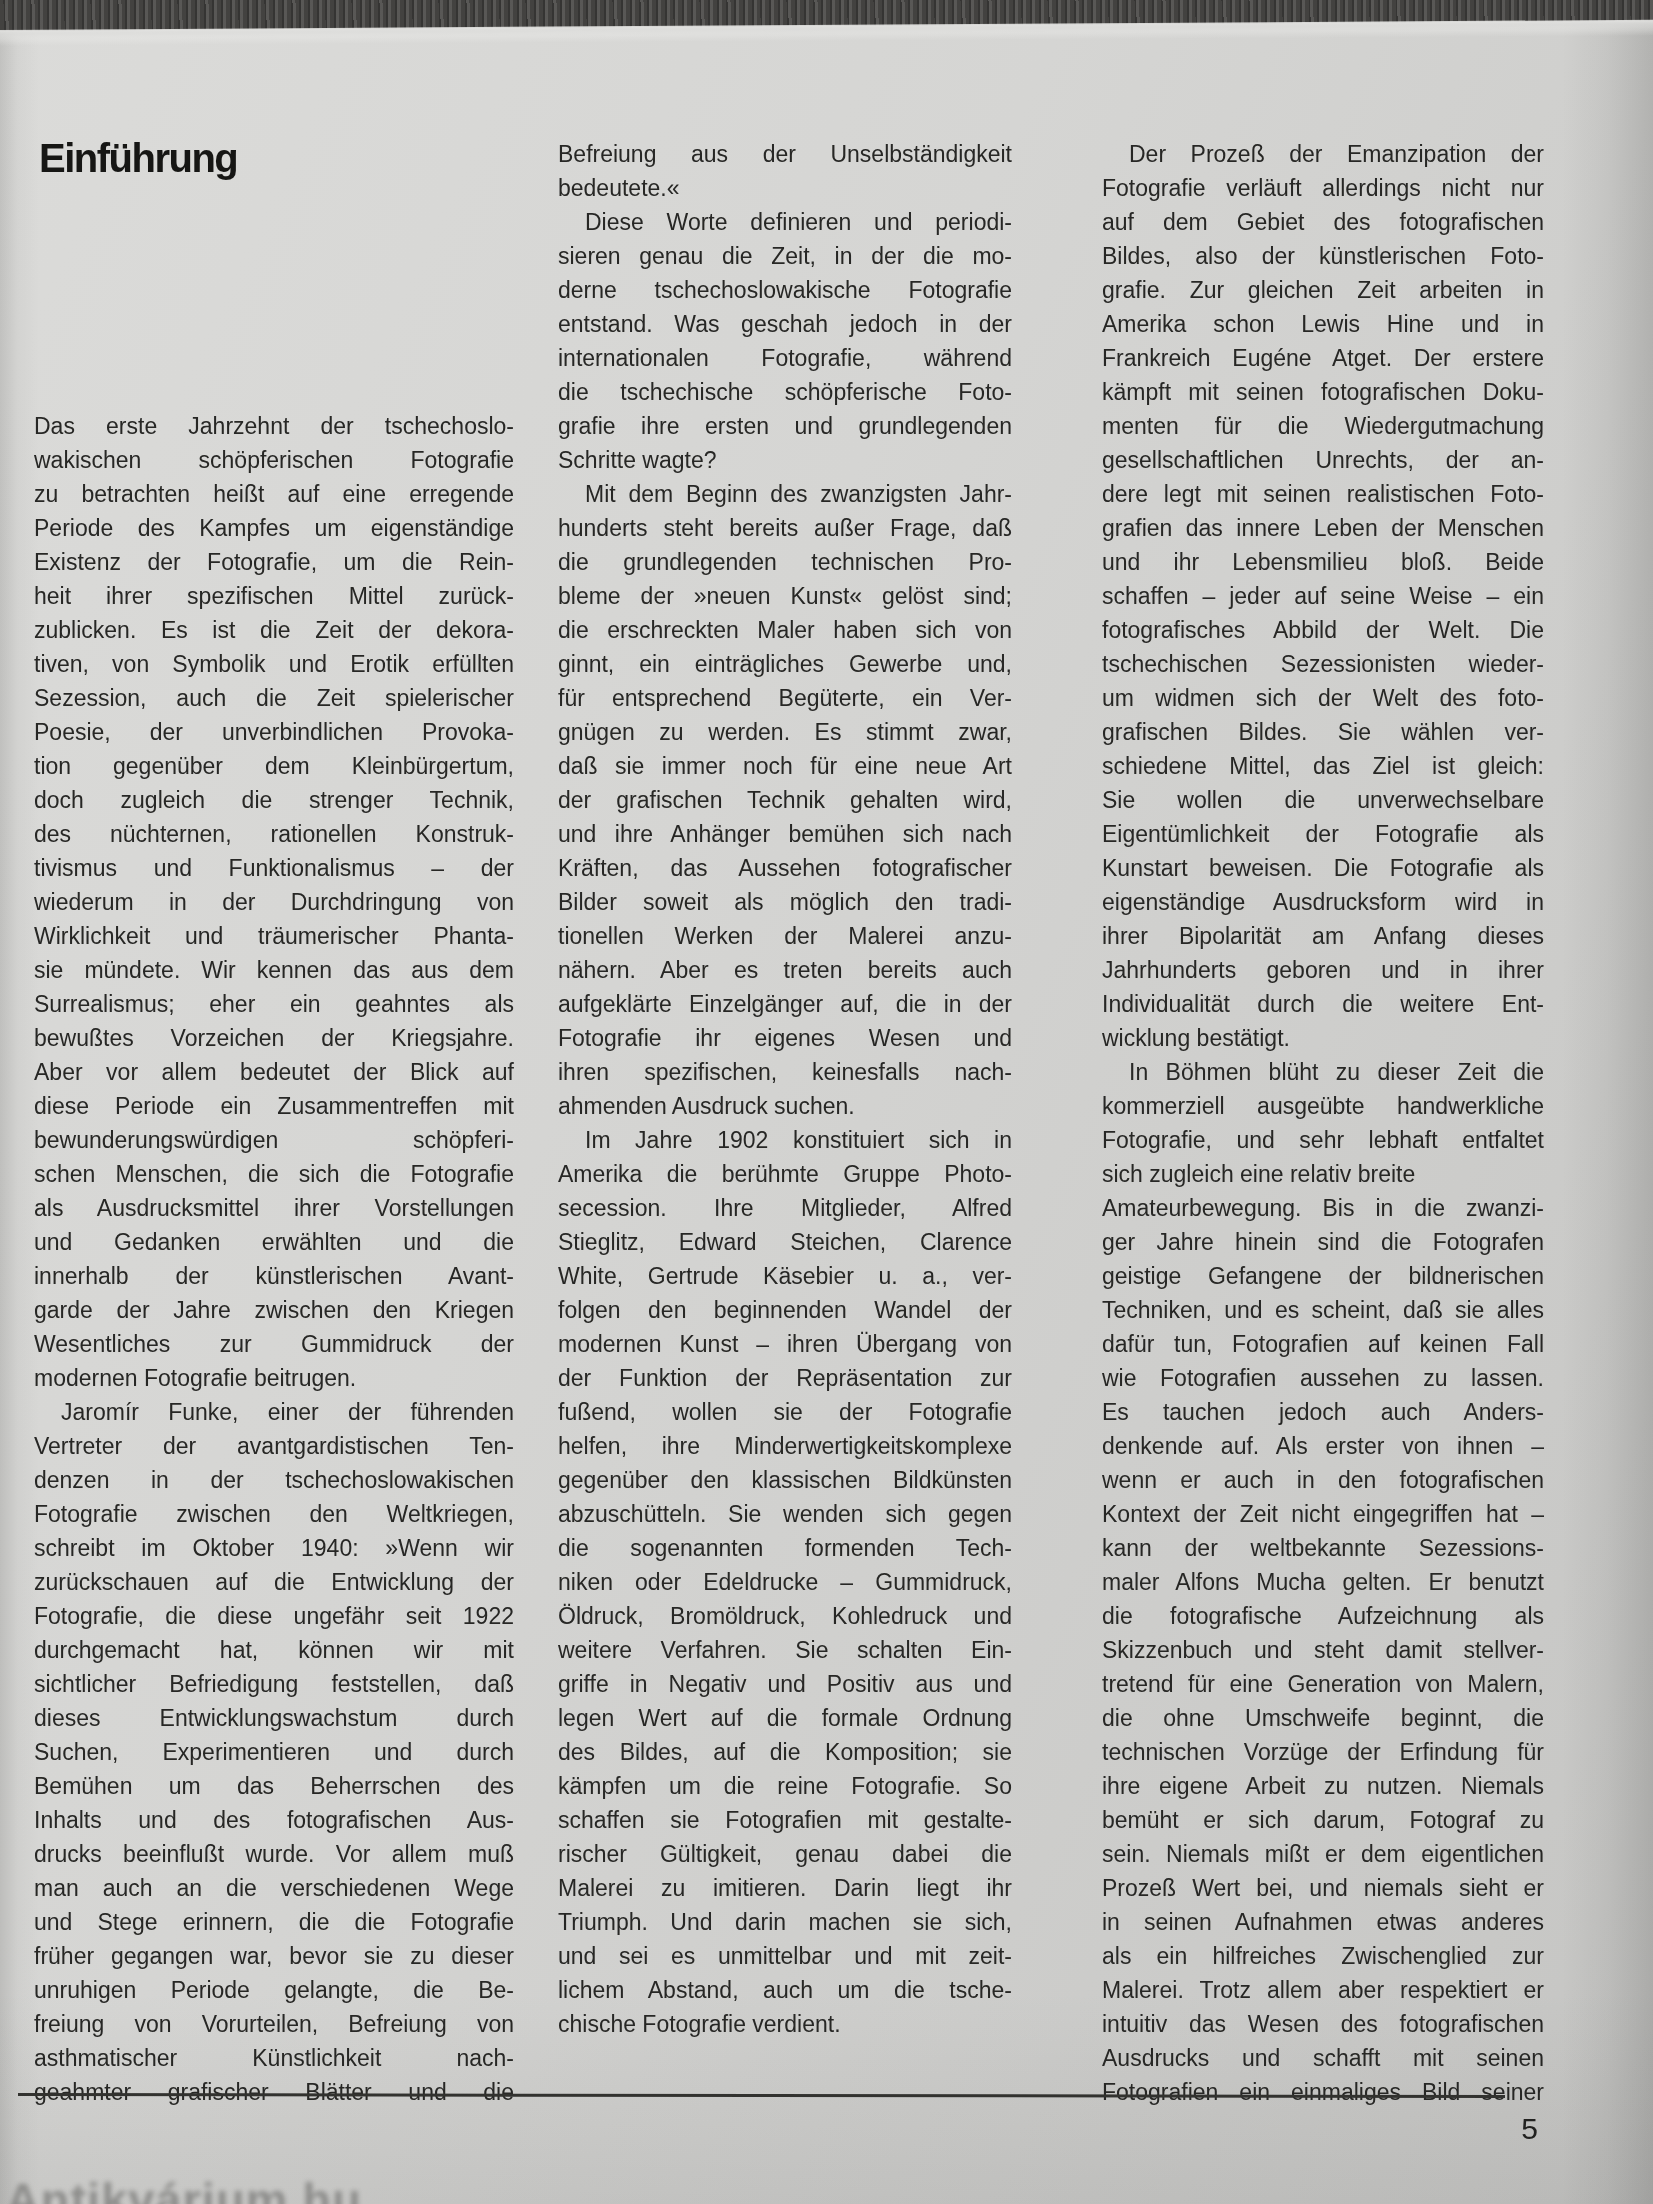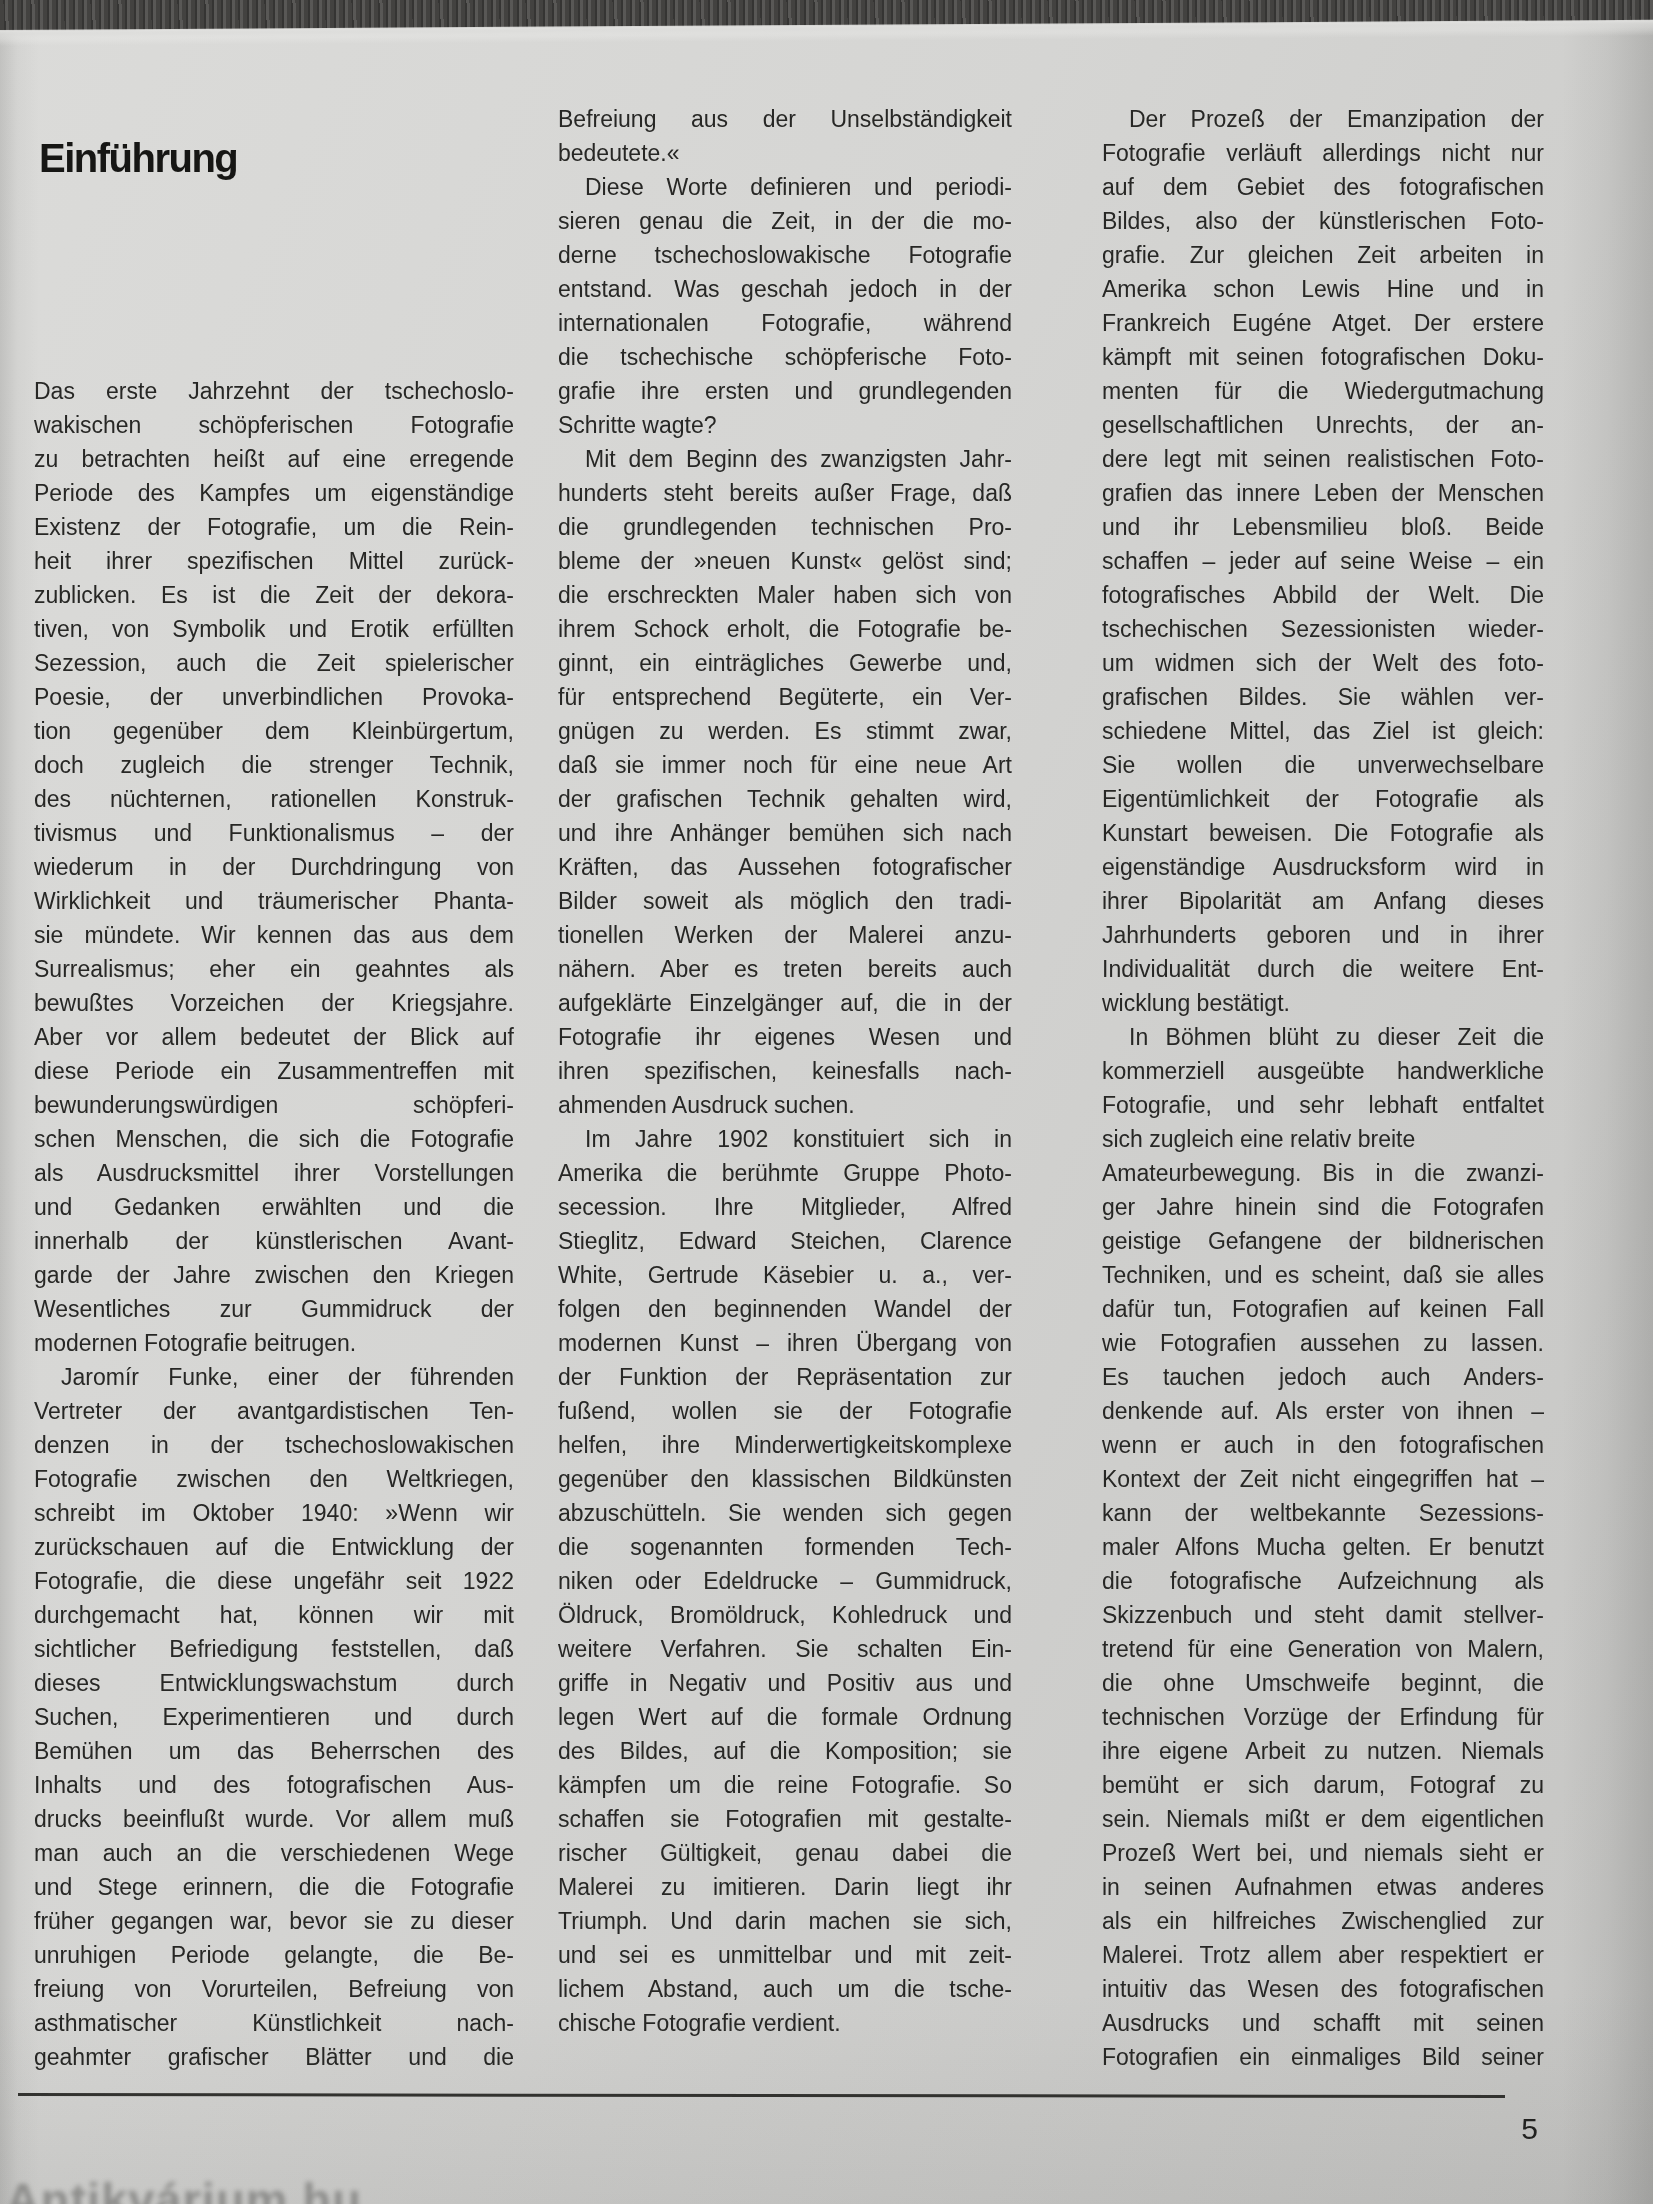--- a/index.html
+++ b/index.html
@@ -25,21 +25,21 @@
   .top-highlight {
     position:absolute; left:-9.7px; top:30px; width:1688px; height:15.5px;
     transform:rotate(-0.35deg); transform-origin:left top;
     background:linear-gradient(to bottom, rgba(236,236,234,0.9), rgba(236,236,234,0));
   }
   .title {
     position:absolute; left:39px; top:103px;
     font-size:40px; line-height:56px; font-weight:700;
     letter-spacing:-1.5px; color:#161614;
   }
-  .col { position:absolute; }
+  .col { position:absolute;margin-top:35px; }
   .col1 { left:34px;   top:374px; width:480px; }
   .col2 { left:558px;  top:102px; width:454px; }
   .col3 { left:1102px; top:102px; width:442px; }
   .line {
     height:34px; line-height:34px;
     font-size:23px; color:#272725;
     text-align:justify; text-align-last:justify;
     white-space:nowrap;
   }
   .line.end { text-align-last:left; }
@@ -128,21 +128,20 @@
       <div class="line">entstand. Was geschah jedoch in der</div>
       <div class="line">internationalen Fotografie, während</div>
       <div class="line">die tschechische schöpferische Foto-</div>
       <div class="line">grafie ihre ersten und grundlegenden</div>
       <div class="line end">Schritte wagte?</div>
       <div class="line ind">Mit dem Beginn des zwanzigsten Jahr-</div>
       <div class="line">hunderts steht bereits außer Frage, daß</div>
       <div class="line">die grundlegenden technischen Pro-</div>
       <div class="line">bleme der »neuen Kunst« gelöst sind;</div>
       <div class="line">die erschreckten Maler haben sich von</div>
-      <div class="line">ihrem Schock erholt, die Fotografie be-</div>
       <div class="line">ginnt, ein einträgliches Gewerbe und,</div>
       <div class="line">für entsprechend Begüterte, ein Ver-</div>
       <div class="line">gnügen zu werden. Es stimmt zwar,</div>
       <div class="line">daß sie immer noch für eine neue Art</div>
       <div class="line">der grafischen Technik gehalten wird,</div>
       <div class="line">und ihre Anhänger bemühen sich nach</div>
       <div class="line">Kräften, das Aussehen fotografischer</div>
       <div class="line">Bilder soweit als möglich den tradi-</div>
       <div class="line">tionellen Werken der Malerei anzu-</div>
       <div class="line">nähern. Aber es treten bereits auch</div>

